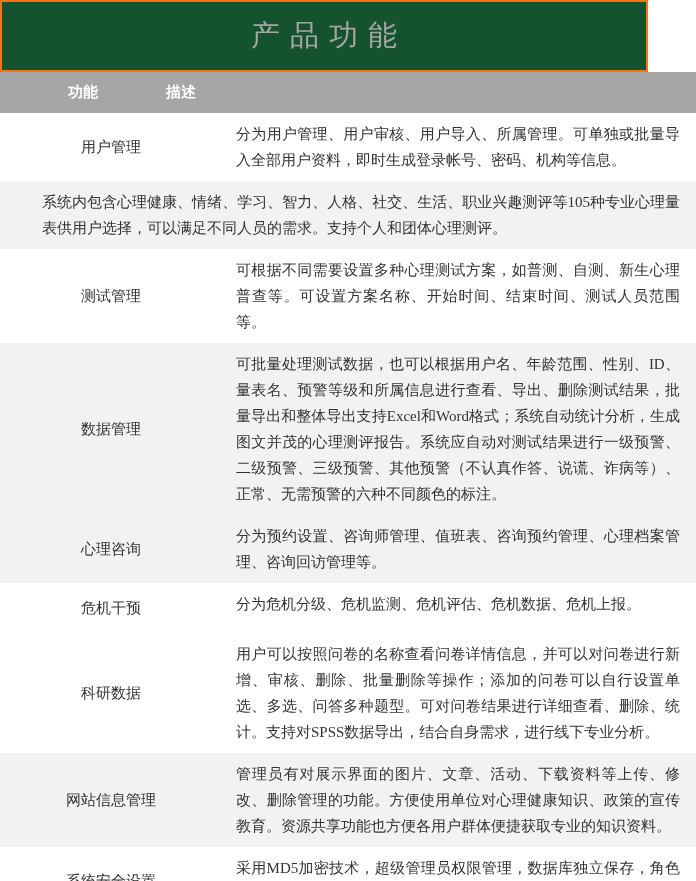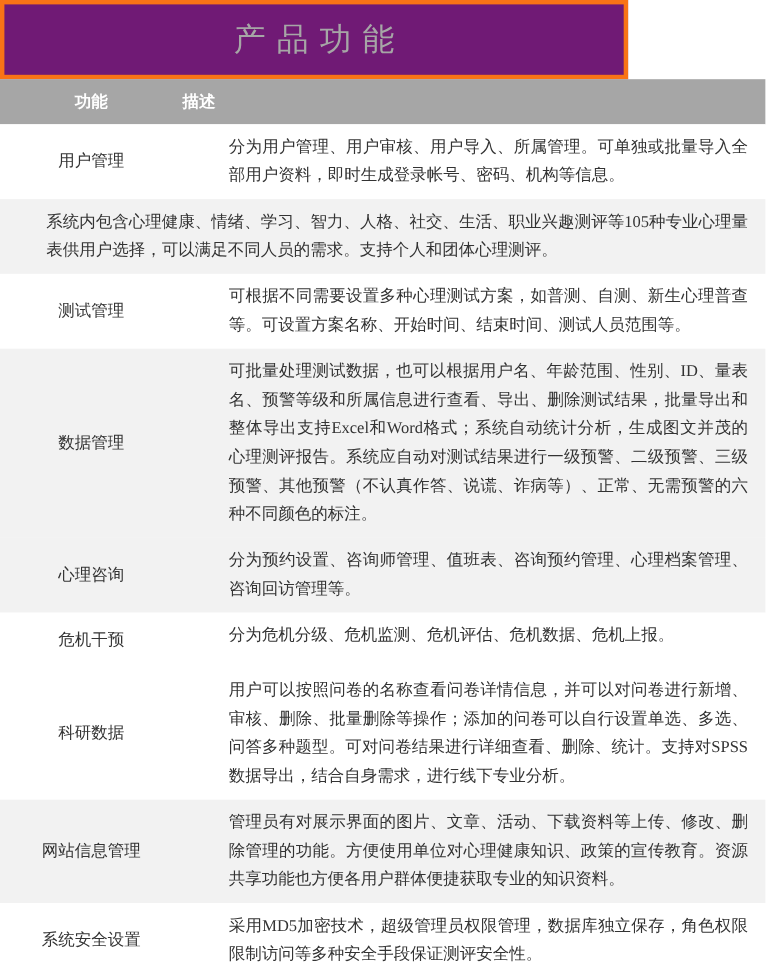--- a/index.html
+++ b/index.html
@@ -6,24 +6,24 @@
   html, body { background: #ffffff; }
   body {
     width: 696px;
     font-family: "Liberation Sans", "DejaVu Sans", sans-serif;
     color: #333333;
   }
   .page { width: 696px; }
 
   
   .title-box {
-    width: 571px;
+    width: 648px;
     height: 72px;
-    border: 4px solid #f97316;
-    background: #701a75;
+    border: 2px solid #f97316;
+    background: #14532d;
     display: flex;
     align-items: center;
     justify-content: center;
   }
   .page-title {
     font-family: "Liberation Serif", "DejaVu Serif", serif;
     font-size: 29px;
     color: #a6a6a6;
     letter-spacing: 10px;
     padding-left: 10px; 
@@ -51,20 +51,21 @@
     flex: 0 0 166px;
     width: 166px;
     display: flex;
     align-items: center;
     justify-content: center;
     font-size: 15px;
     color: #333333;
     text-align: center;
     line-height: 26px;
     padding: 12px 4px;
+    margin-left: 28px;
   }
   .description-cell {
     flex: 1 1 auto;
     font-size: 15px;
     color: #333333;
     line-height: 26px;
     padding: 8px 16px 8px 6px;
     text-align: justify;
     margin-left: 36px;
   }

